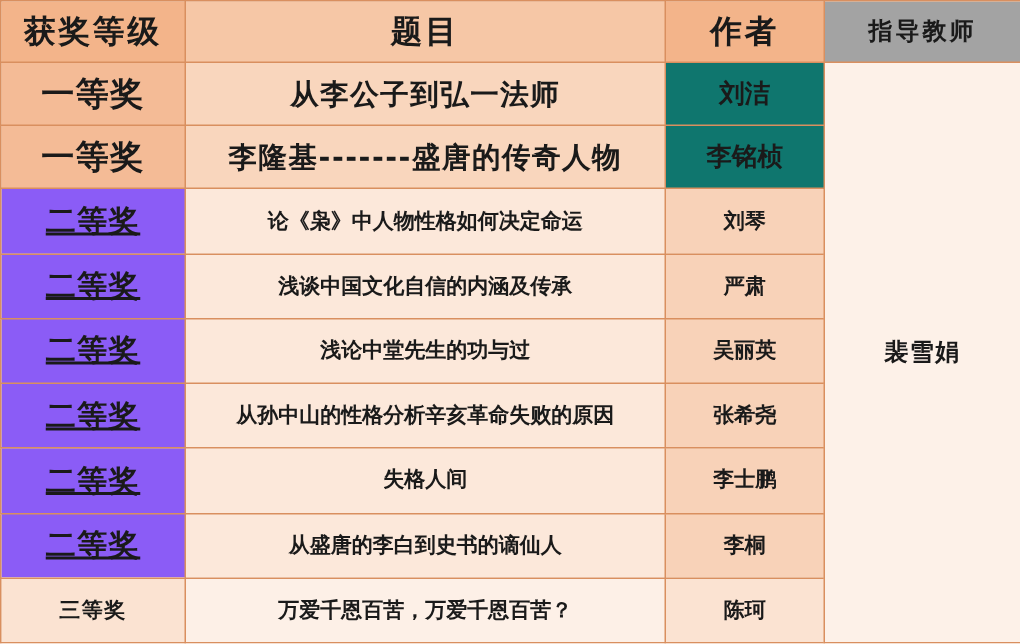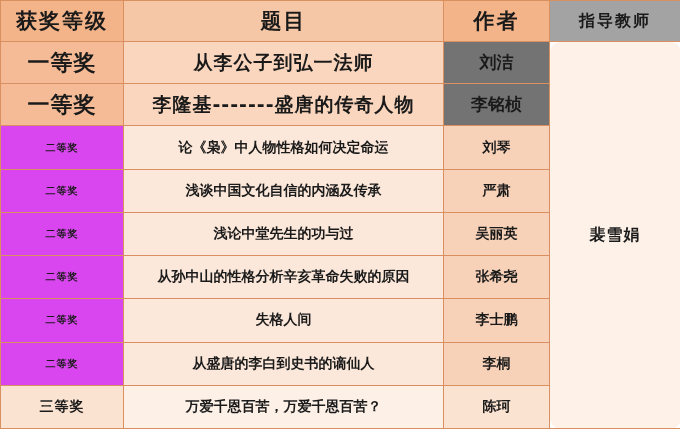--- a/index.html
+++ b/index.html
@@ -35,37 +35,36 @@
 
   
   .hdr-grade  { background: #f3b48a; font-size: 21px; letter-spacing: 2px; }
   .hdr-title  { background: #f6c7a6; font-size: 21px; letter-spacing: 2px; }
   .hdr-author { background: #f3b48a; font-size: 21px; letter-spacing: 2px; }
   .hdr-mentor { background: #a3a3a3; font-size: 16px; letter-spacing: 2px; }
 
   
   .p1-grade  { background: #f4bb96; font-size: 22px; letter-spacing: 1px; }
   .p1-title  { background: #f9d6bd; font-size: 19px; letter-spacing: 1px; }
-  .p1-author { background: #737373; font-size: 17px; }
+  .p1-author { background: #0f766e; font-size: 17px; }
 
   
-  .p2-grade  { background: #d946ef; font-size: 10px; letter-spacing: 1px; }
+  .p2-grade  { background: #8b5cf6; font-size: 20px; letter-spacing: 1px; text-decoration: underline; }
   .p2-title  { background: #fce8da; font-size: 14px; }
   .p2-author { background: #f8d2b8; font-size: 14px; }
 
   
   .p3-grade  { background: #fbe3d2; font-size: 14px; letter-spacing: 1px; }
   .p3-title  { background: #fdf0e7; font-size: 14px; }
   .p3-author { background: #fbe3d2; font-size: 14px; }
 
   .mentor-cell {
     background: #fdf1e8;
     font-size: 16px;
     letter-spacing: 1px;
-    border-radius: 11px;
   }
   tr.row-h-hdr { height: 40px; padding-left: 31px; }
   tr.row-h-p1  { height: 41px; }
   tr.row-h-std { height: 42px; }
 </style>
 </head>
 <body>
 
 <table class="award-table">
   <colgroup>

